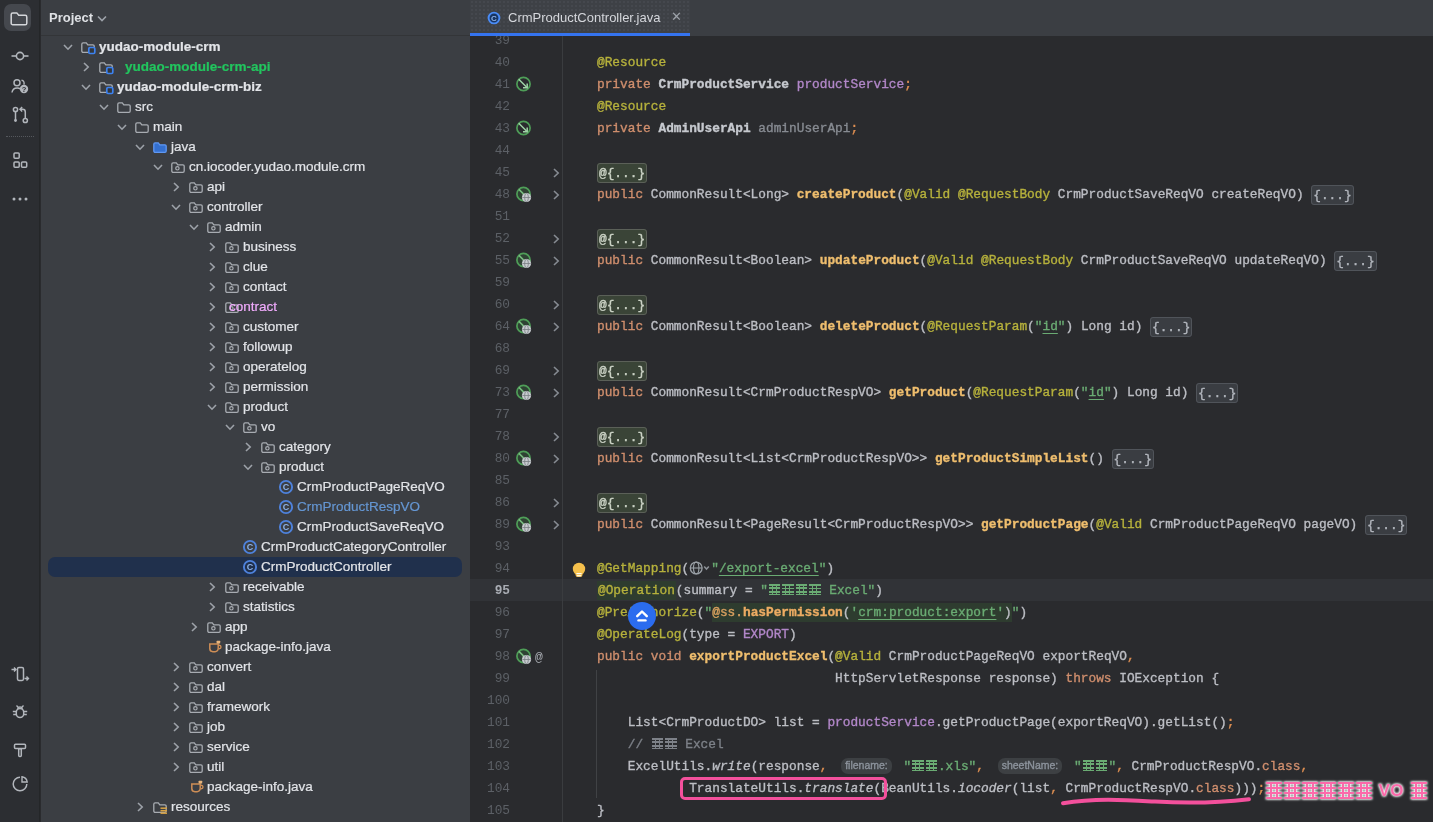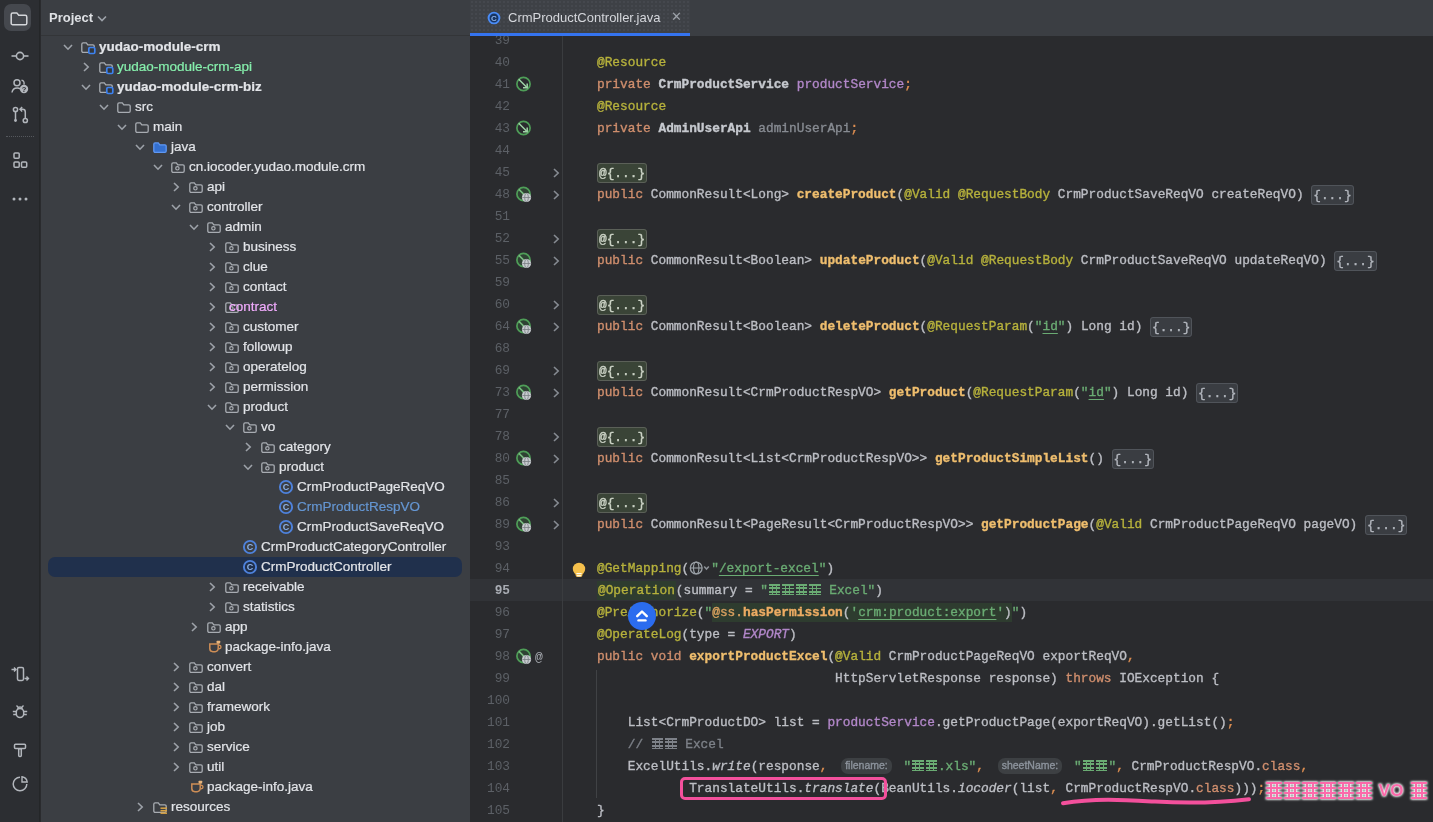--- a/index.html
+++ b/index.html
@@ -22,21 +22,21 @@
 .row{position:absolute;left:0;width:963px;height:22px}
 .ln{position:absolute;left:0;top:0;width:40px;text-align:right;font:12.8px "Liberation Mono",monospace;line-height:22px;color:#5c6066}
 .lnc{color:#a9adb4;font-weight:700}
 pre{position:absolute;left:96.3px;top:0;font:12.8px "Liberation Mono",monospace;line-height:22px;color:#bcbec4;-webkit-text-stroke:0.35px currentColor}
 .k{color:#cf8e6d}
 .p{color:#dc8e52}
 .a{color:#b6b13c}
 .s{color:#6aab73}
 .m{color:#efbe6e;font-weight:700}
 .f{color:#b287c9}
-.fi{color:#b287c9;font-style:italic}
+.fi{color:#b287c9;}
 .c{color:#7d8188}
 .g{color:#878b92}
 .b{color:#c6c9cf;font-weight:700}
 .i{font-style:italic}
 .sp{color:#d9a05f}
 .hp{color:#edac63;font-weight:700}
 u{text-decoration-thickness:1px;text-underline-offset:2.5px}
 .fd{background:#3a3d42;border:1px solid #50545a;border-radius:3px;padding:1.5px 1px;color:#b2b6bd}
 .af{background:#3a4437;border:1px solid #5b6058;border-radius:3px;padding:1.5px 1px;color:#ccd3c6}
 .inj{background:#2e3c2f;padding:2px 0}
@@ -127,21 +127,21 @@
       <span class="lb" style="left:58px;font-weight:700;color:#e2e4e8">yudao-module-crm</span>
     </div>
 <div class="trow" style="top:57px">
       <svg style="left:36.5px" width="16" height="16" viewBox="0 0 16 16" fill="none">
         <path d="M6 4l4.2 4L6 12" stroke="#9da2a9" stroke-width="1.6"></path>
       </svg>
       <svg style="left:57px" width="16" height="16" viewBox="0 0 16 16" fill="none">
         <path d="M1.8 5.2c0-.7.6-1.3 1.3-1.3h3.2l1.5 1.9h5.1c.7 0 1.3.6 1.3 1.3v5c0 .7-.6 1.3-1.3 1.3H3.1c-.7 0-1.3-.6-1.3-1.3z" stroke="#a8acb2" stroke-width="1.3"></path>
         <rect x="8.8" y="8.5" width="6" height="6" rx="1.2" fill="#33373c" stroke="#3d82f0" stroke-width="1.7"></rect>
       </svg>
-      <span class="lb" style="left:76px;font-weight:400;color:#86efac">yudao-module-crm-api</span>
+      <span class="lb" style="left:84px;font-weight:700;color:#22c55e">yudao-module-crm-api</span>
     </div>
 <div class="trow" style="top:77px">
       <svg style="left:36.5px" width="16" height="16" viewBox="0 0 16 16" fill="none">
         <path d="M4 6l4 4.2L12 6" stroke="#9da2a9" stroke-width="1.6"></path>
       </svg>
       <svg style="left:57px" width="16" height="16" viewBox="0 0 16 16" fill="none">
         <path d="M1.8 5.2c0-.7.6-1.3 1.3-1.3h3.2l1.5 1.9h5.1c.7 0 1.3.6 1.3 1.3v5c0 .7-.6 1.3-1.3 1.3H3.1c-.7 0-1.3-.6-1.3-1.3z" stroke="#a8acb2" stroke-width="1.3"></path>
         <rect x="8.8" y="8.5" width="6" height="6" rx="1.2" fill="#33373c" stroke="#3d82f0" stroke-width="1.7"></rect>
       </svg>
       <span class="lb" style="left:76px;font-weight:700;color:#e2e4e8">yudao-module-crm-biz</span>

